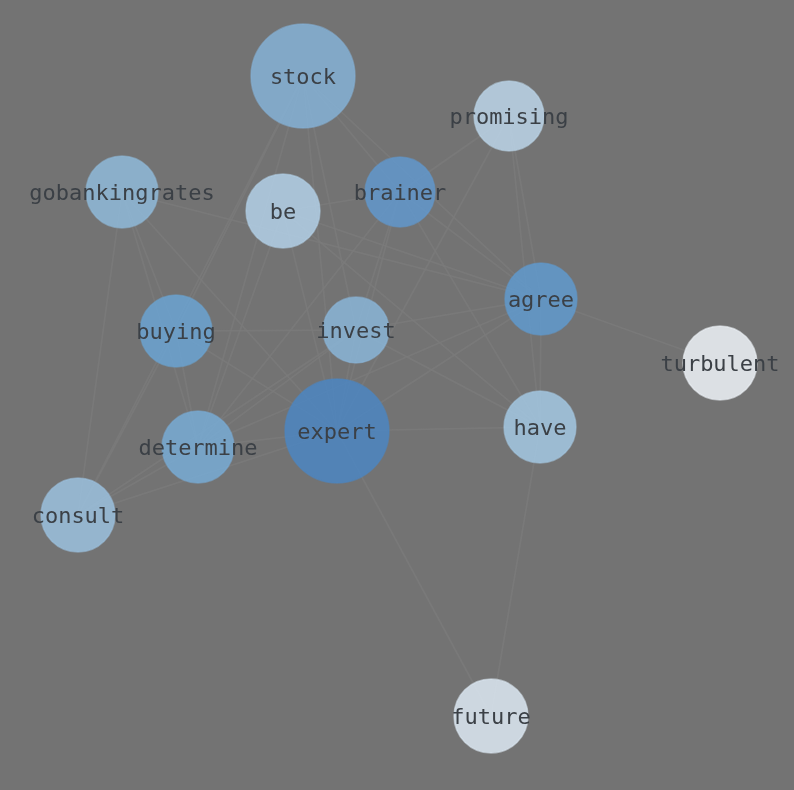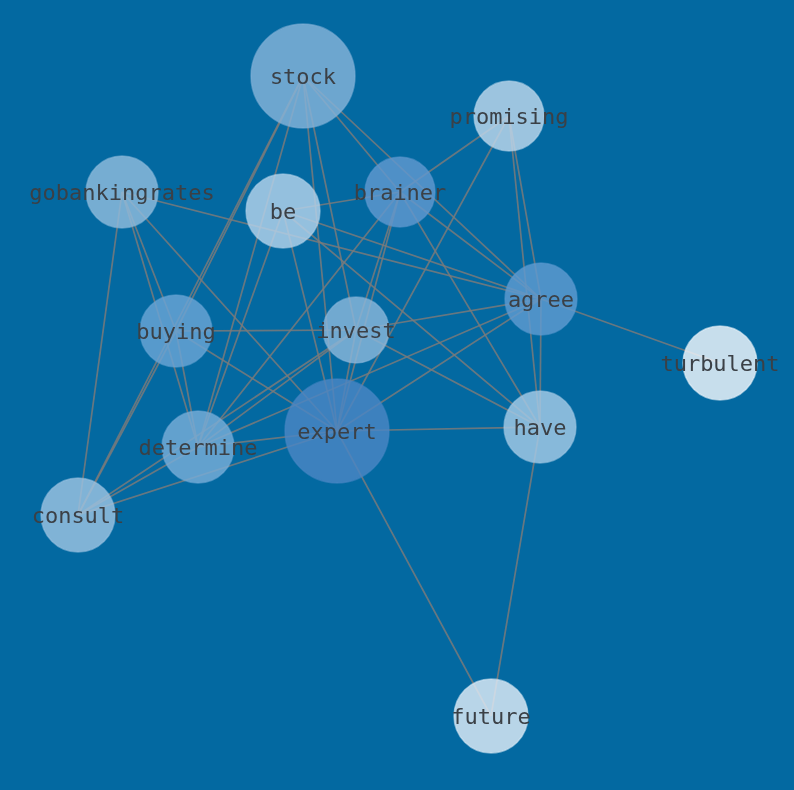--- a/index.html
+++ b/index.html
@@ -4,21 +4,21 @@
 <style>
   html, body {
     margin: 0;
     padding: 0;
     background: #ffffff;
   }
   #canvas-wrap {
     position: relative;
     width: 794px;
     height: 790px;
-    background: #0369a1;
+    background: #737373;
     font-family: "DejaVu Sans Mono", "Liberation Mono", monospace;
   }
   svg text {
     font-family: "DejaVu Sans Mono", "Liberation Mono", monospace;
     font-size: 22px;
     fill: #3b4046;
   }
   svg line {
     stroke: #7a7a7a;
     stroke-width: 1.7;

